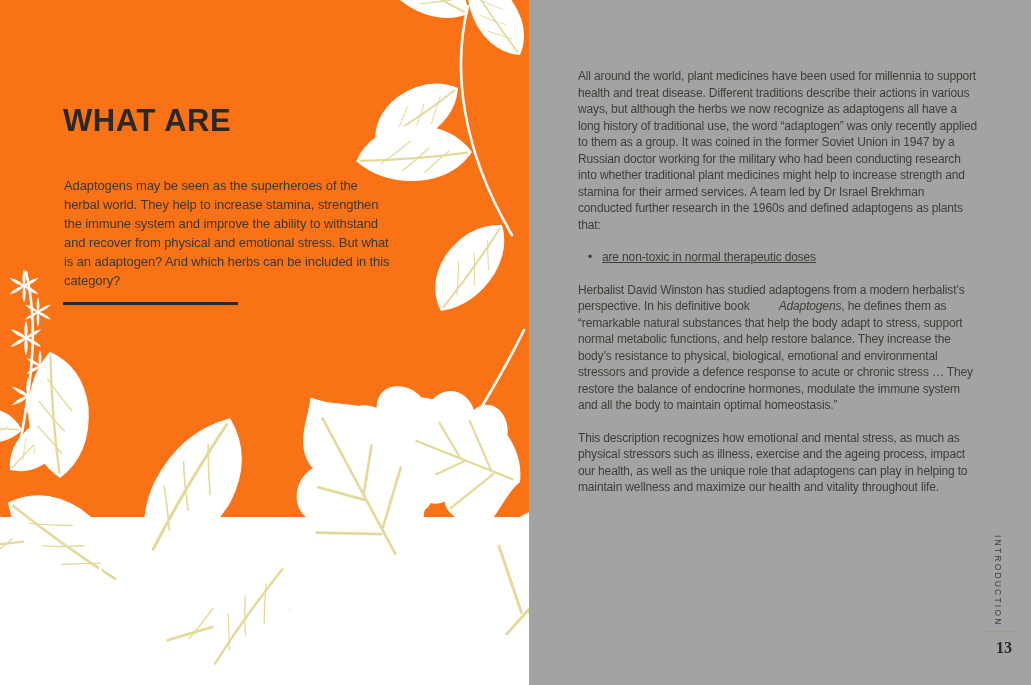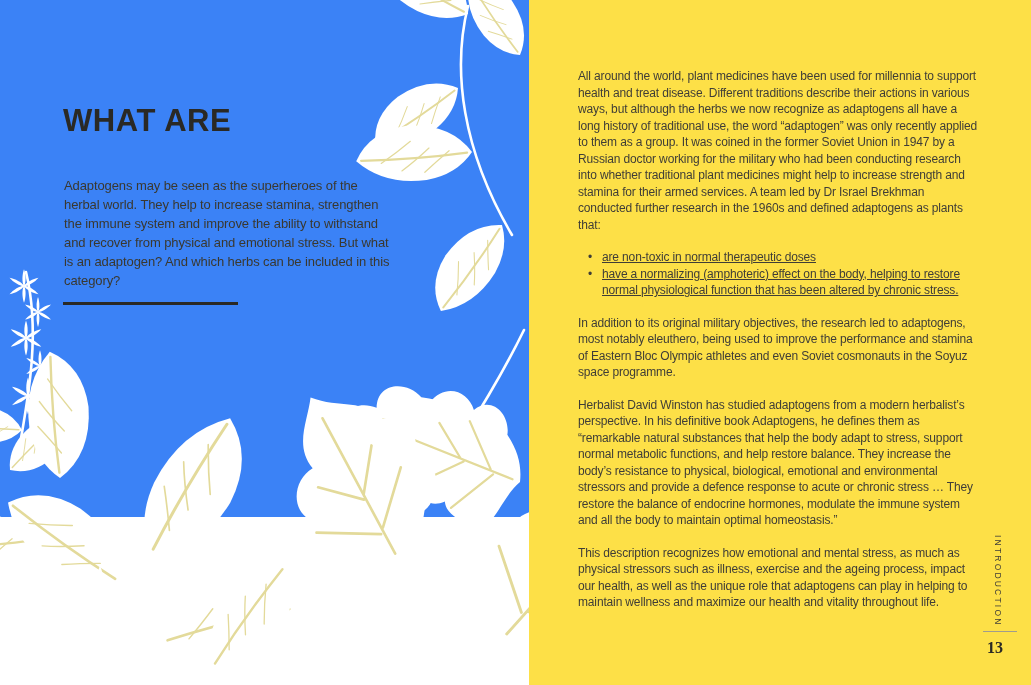--- a/index.html
+++ b/index.html
@@ -7,21 +7,21 @@
     position:relative;
     width:1031px;height:685px;
     background:#ffffff;
     overflow:hidden;
     font-family:"Liberation Sans", sans-serif;
     color:#3f3d37;
   }
   
   .left-page{
     position:absolute;left:0;top:0;width:529px;height:517px;
-    background:#3b82f6;
+    background:#f97316;
   }
   .botanical{position:absolute;left:0;top:0;pointer-events:none;}
   .lf{fill:#ffffff;}
   .vein{stroke:#e3da9a;stroke-width:2;fill:none;stroke-linecap:round;}
   .vein2{stroke:#e3da9a;stroke-width:1.1;fill:none;stroke-linecap:round;}
   .stem{stroke:#ffffff;stroke-width:2.6;fill:none;stroke-linecap:round;}
   .page-title{
     position:absolute;left:63px;top:84px;width:420px;
     font-size:31px;line-height:31px;font-weight:700;
     letter-spacing:0.6px;color:#2a2925;
@@ -31,54 +31,54 @@
     font-size:13px;line-height:19px;letter-spacing:-0.1px;
     color:#3a382f;
   }
   .title-rule{
     position:absolute;left:63px;top:302px;width:175px;height:3px;
     background:#2a2925;
   }
   
   .right-page{
     position:absolute;left:529px;top:0;width:502px;height:685px;
-    background:#fde047;
+    background:#a3a3a3;
   }
   .text-col{
     position:absolute;left:49px;top:68px;width:402px;
     font-size:12px;line-height:16.5px;letter-spacing:-0.15px;
     color:#3f3d37;
   }
   .text-col p{margin:0 0 16px 0;}
   .text-col p:last-child{margin-bottom:11px;}
   .bullet-list{
     margin:16px 0 16px 0;padding:0 0 0 22px;
     list-style:none;
     text-decoration:underline;
   }
   .bullet-list li{position:relative;padding-left:2px;}
   .bullet-list li::before{
     content:"•";
     position:absolute;left:-12px;top:0;
     font-size:12px;color:#3f3d37;
   }
-  .book-italic{}
+  .book-italic{font-style:italic;margin-left:26px;}
   .section-label{
     position:absolute;left:464px;top:535px;height:90px;
     writing-mode:vertical-rl;
     font-size:8.5px;letter-spacing:2.2px;color:#3f3d37;
     white-space:nowrap;
   }
   .footer-divider{
     position:absolute;left:454px;top:631px;width:34px;height:1px;
     background:#a09c8e;
   }
   .page-number{
     position:absolute;left:449px;top:639px;width:34px;
-    text-align:center;
+    text-align:right;
     font-family:"Liberation Serif", serif;
     font-weight:700;font-size:16px;color:#2a2925;
   }
 </style>
 </head>
 <body>
 
 <div class="spread">
 
   <div class="left-page">
@@ -156,24 +156,22 @@
     <div class="title-rule"></div>
   </div>
 
   <div class="right-page">
 
     <div class="text-col">
       <p>All around the world, plant medicines have been used for millennia to support health and treat disease. Different traditions describe their actions in various ways, but although the herbs we now recognize as adaptogens all have a long history of traditional use, the word “adaptogen” was only recently applied to them as a group. It was coined in the former Soviet Union in 1947 by a Russian doctor working for the military who had been conducting research into whether traditional plant medicines might help to increase strength and stamina for their armed services. A team led by Dr Israel Brekhman conducted further research in the 1960s and defined adaptogens as plants that:</p>
 
       <ul class="bullet-list">
         <li>are non-toxic in normal therapeutic doses</li>
-        <li>have a normalizing (amphoteric) effect on the body, helping to restore normal physiological function that has been altered by chronic stress.</li>
       </ul>
 
-      <p>In addition to its original military objectives, the research led to adaptogens, most notably eleuthero, being used to improve the performance and stamina of Eastern Bloc Olympic athletes and even Soviet cosmonauts in the Soyuz space programme.</p>
 
       <p><span>Herbalist David Winston has studied adaptogens from a modern herbalist’s perspective. In his definitive book </span><span class="book-italic">Adaptogens</span><span>, he defines them as “remarkable natural substances that help the body adapt to stress, support normal metabolic functions, and help restore balance. They increase the body’s resistance to physical, biological, emotional and environmental stressors and provide a defence response to acute or chronic stress … They restore the balance of endocrine hormones, modulate the immune system and all the body to maintain optimal homeostasis.”</span></p>
 
       <p>This description recognizes how emotional and mental stress, as much as physical stressors such as illness, exercise and the ageing process, impact our health, as well as the unique role that adaptogens can play in helping to maintain wellness and maximize our health and vitality throughout life.</p>
     </div>
 
     <div class="section-label">INTRODUCTION</div>
     <div class="footer-divider"></div>
     <div class="page-number">13</div>
   </div>

